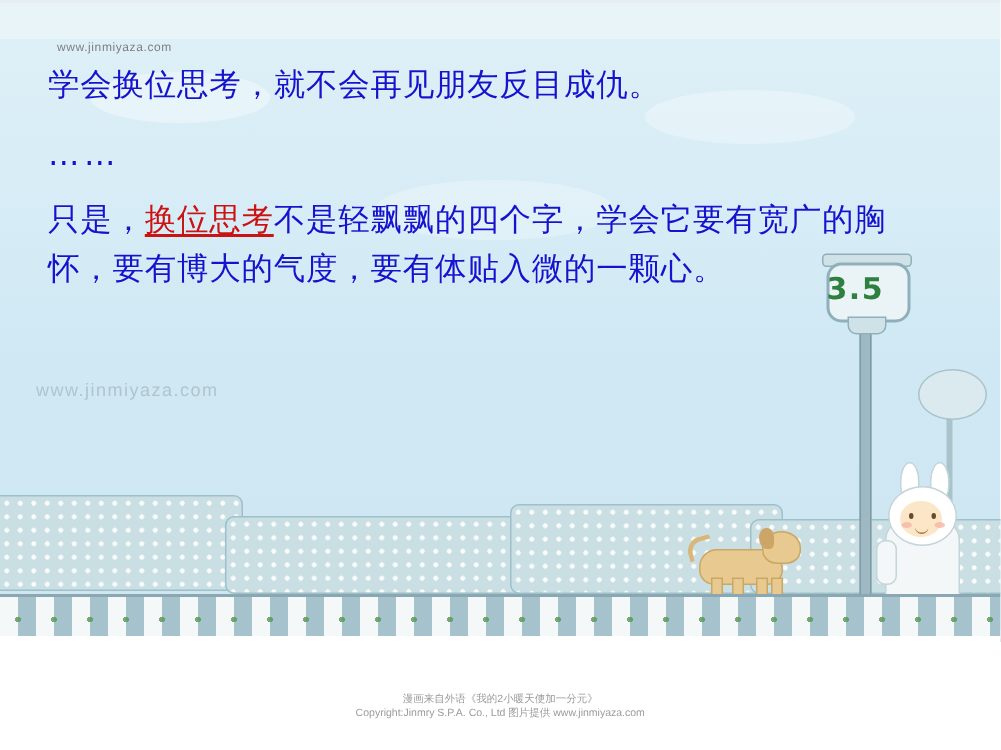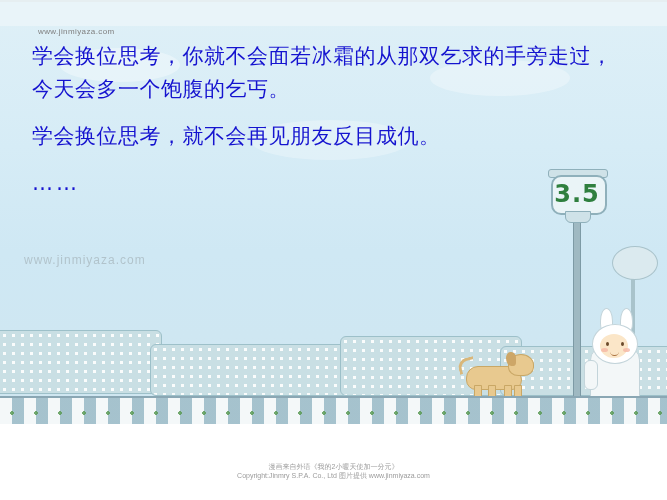--- a/index.html
+++ b/index.html
@@ -117,23 +117,23 @@
     height: 36px;
     background: #eaf4f7;
     border: 2px solid #8fb0bb;
     border-radius: 10px;
   }
   .signal-num {
     position: absolute;
     left: 551px;
     top: 180px;
     width: 52px;
-    text-align: center;
+    text-align: left;
     font-family: "DejaVu Sans", sans-serif;
-    font-size: 24px;
+    font-size: 20px;
     font-weight: bold;
     color: #2f7f3e;
     letter-spacing: 1px;
   }
   .signal-base {
     position: absolute;
     left: 565px;
     top: 211px;
     width: 24px;
     height: 10px;
@@ -408,23 +408,23 @@
   <div class="ground">
     <div class="ground-tiles"></div>
     <div class="ground-dots"></div>
   </div>
   <div class="below-ground"></div>
 
   <div class="wm-top">www.jinmiyaza.com</div>
   <div class="wm-mid">www.jinmiyaza.com</div>
 
   <div class="text-area">
-    <p class="para">学会换位思考，你就不会面若冰霜的从那双乞求的手旁走过，今天会多一个饱腹的乞丐。</p>
     <p class="para">学会换位思考，就不会再见朋友反目成仇。</p>
     <p class="para dots">……</p>
+    <p class="para"><span>只是，</span><span class="emph">换位思考</span><span>不是轻飘飘的四个字，学会它要有宽广的胸怀，要有博大的气度，要有体贴入微的一颗心。</span></p>
   </div>
 
   <div class="credit">
     <div>漫画来自外语《我的2小暖天使加一分元》</div>
     <div>Copyright:Jinmry S.P.A. Co., Ltd 图片提供 www.jinmiyaza.com</div>
   </div>
 
 </div>
 
 </body></html>

